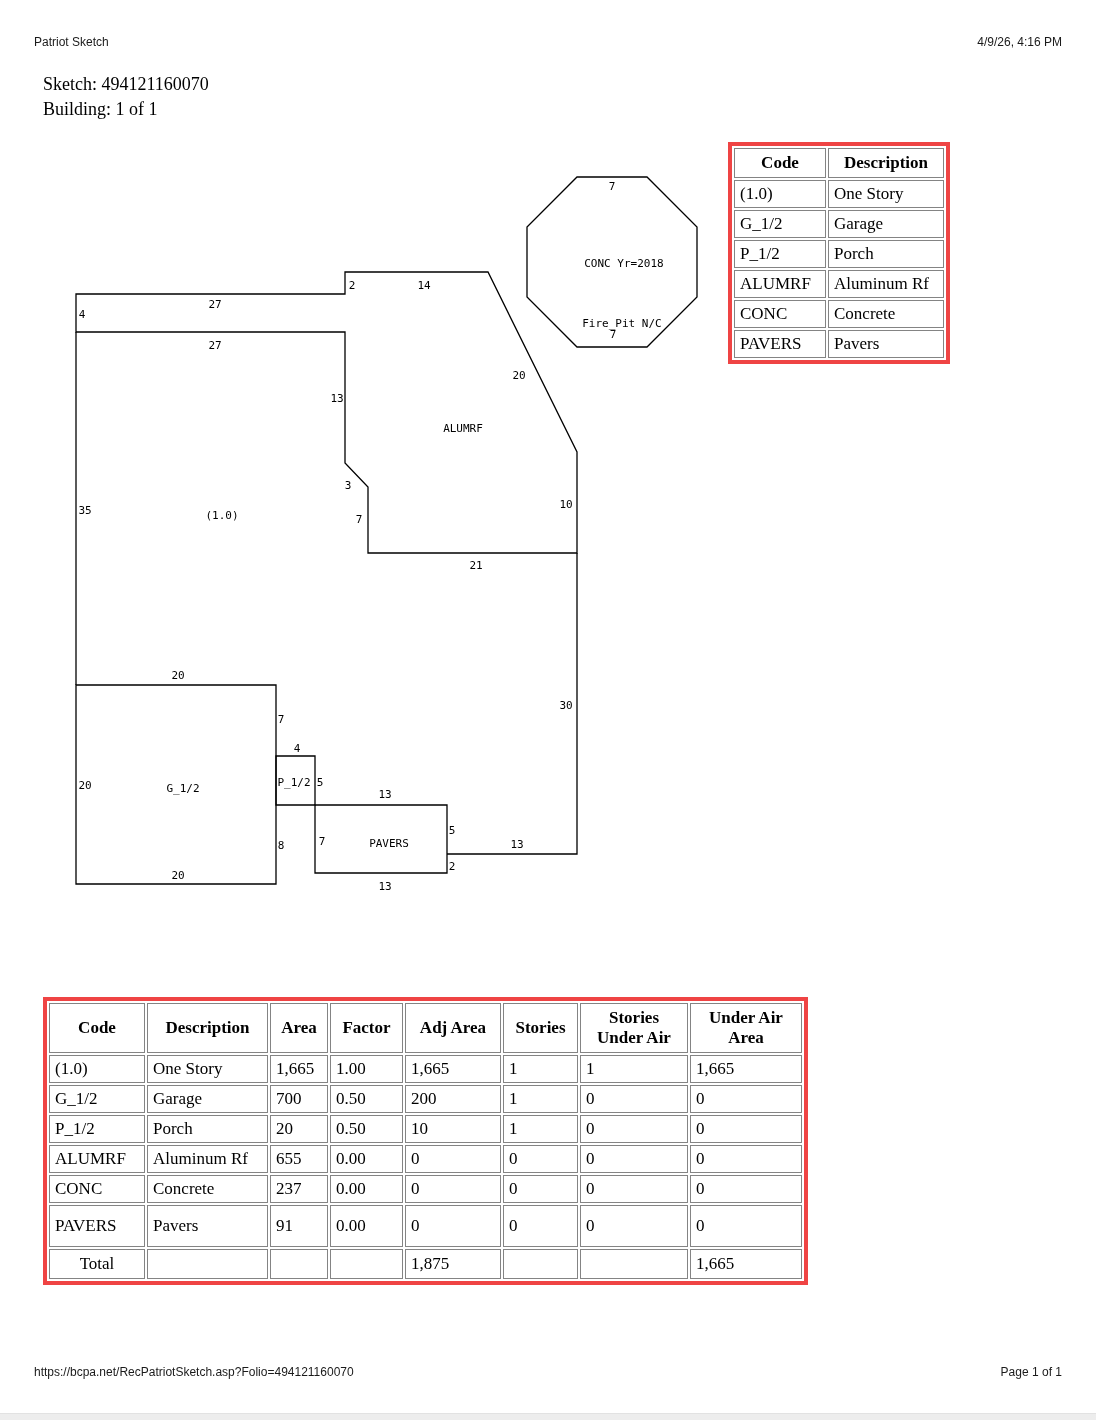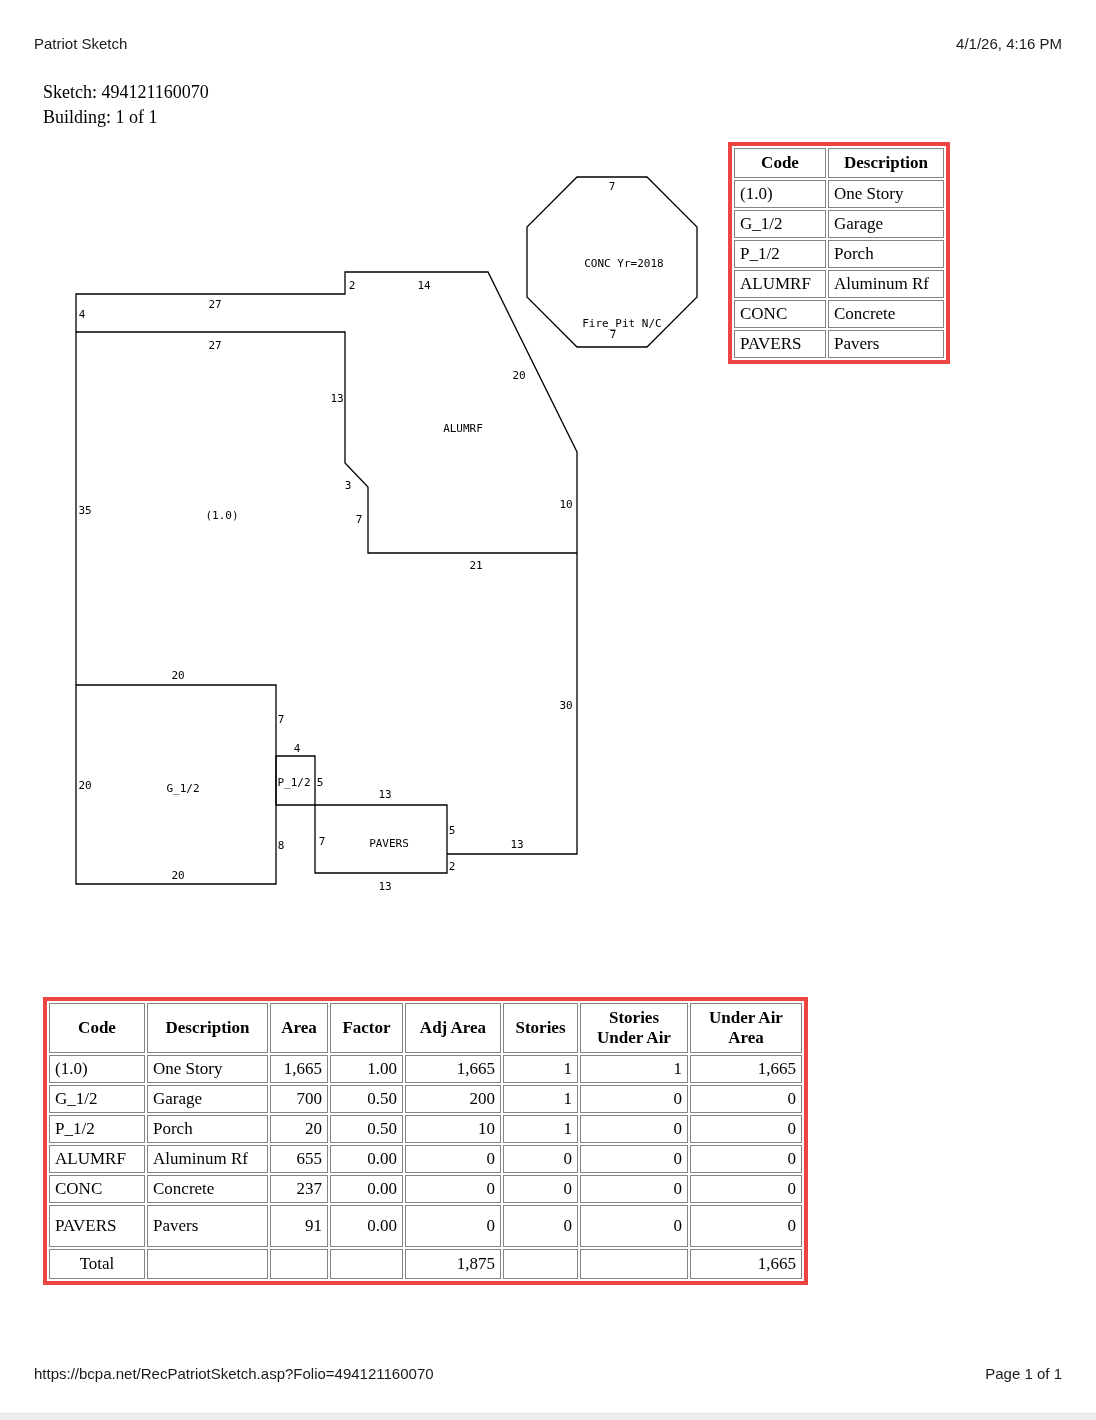--- a/index.html
+++ b/index.html
@@ -8,27 +8,27 @@
     width:1096px;height:1420px;
     background:#ffffff;
     overflow:hidden;
     font-family:"Liberation Sans",sans-serif;
     color:#000;
   }
   
   .print-header,.print-footer{
     position:absolute;left:34px;right:34px;
     display:flex;justify-content:space-between;
-    font-size:15px;color:#1a1a1a;
+    font-size:12px;color:#1a1a1a;
   }
   .print-header{top:35px;}
   .print-footer{top:1365px;}
   
   .title-block{
-    position:absolute;left:43px;top:80px;
+    position:absolute;left:43px;top:72px;
     font-family:"Liberation Serif",serif;
     font-size:18px;line-height:25px;color:#000;
   }
   
   #sketch-svg{
     position:absolute;left:0;top:0;width:1096px;height:1420px;
     pointer-events:none;
   }
   #sketch-svg text{
     font-family:"DejaVu Sans Mono",monospace;
@@ -57,39 +57,39 @@
   #legend-table td{height:24px;text-align:left;}
   #legend-table .col-code{width:80px;}
   #legend-table .col-desc{width:104px;}
   
   #summary-table{left:43px;top:997px;}
   #summary-table th{height:46px;}
   #summary-table td{height:24px;}
   #summary-table tr.tall td{height:38px;}
   #summary-table tr.total-row td{height:26px;}
   #summary-table td.txt{text-align:left;}
-  #summary-table td.num{text-align:right;}
+  #summary-table td.num{text-align:left;}
   #summary-table td.total-label{text-align:center;font-weight:normal;}
   .w-code{width:84px;} .w-desc{width:109px;} .w-area{width:46px;}
   .w-factor{width:61px;} .w-adj{width:84px;} .w-stories{width:63px;}
   .w-sua{width:96px;} .w-uaa{width:100px;}
   
   .bottom-bar{
     position:absolute;left:0;right:0;bottom:0;height:6px;
     background:#ededed;border-top:1px solid #e2e2e2;
   }
 </style>
 </head>
 <body>
 
 <div class="page">
 
   <div class="print-header">
     <span>Patriot Sketch</span>
-    <span>4/1/26, 4:16 PM</span>
+    <span>4/9/26, 4:16 PM</span>
   </div>
 
   <div class="title-block">
     <div>Sketch: 494121160070</div>
     <div>Building: 1 of 1</div>
   </div>
 
   <svg id="sketch-svg" viewBox="0 0 1096 1420">
       <polygon points="76,294 345,294 345,272 488,272 577,452 577,553 368,553 368,487 345,463 345,332 76,332" fill="none" stroke="#000000" stroke-width="1.3"></polygon>
       <polyline points="76,332 76,685" fill="none" stroke="#000000" stroke-width="1.3"></polyline>

